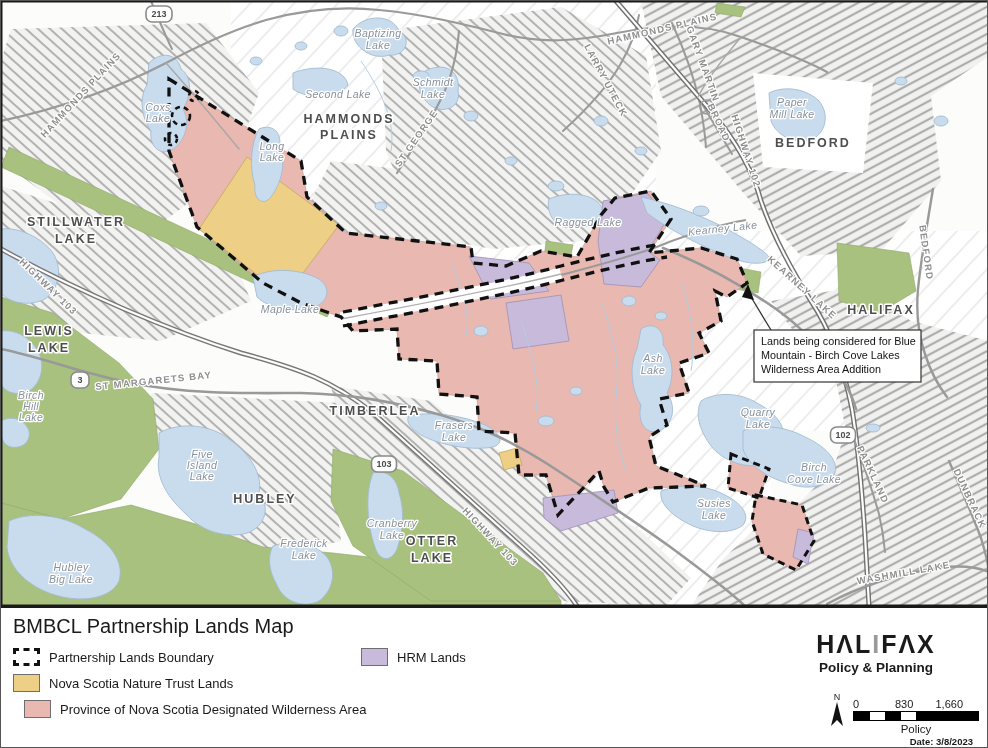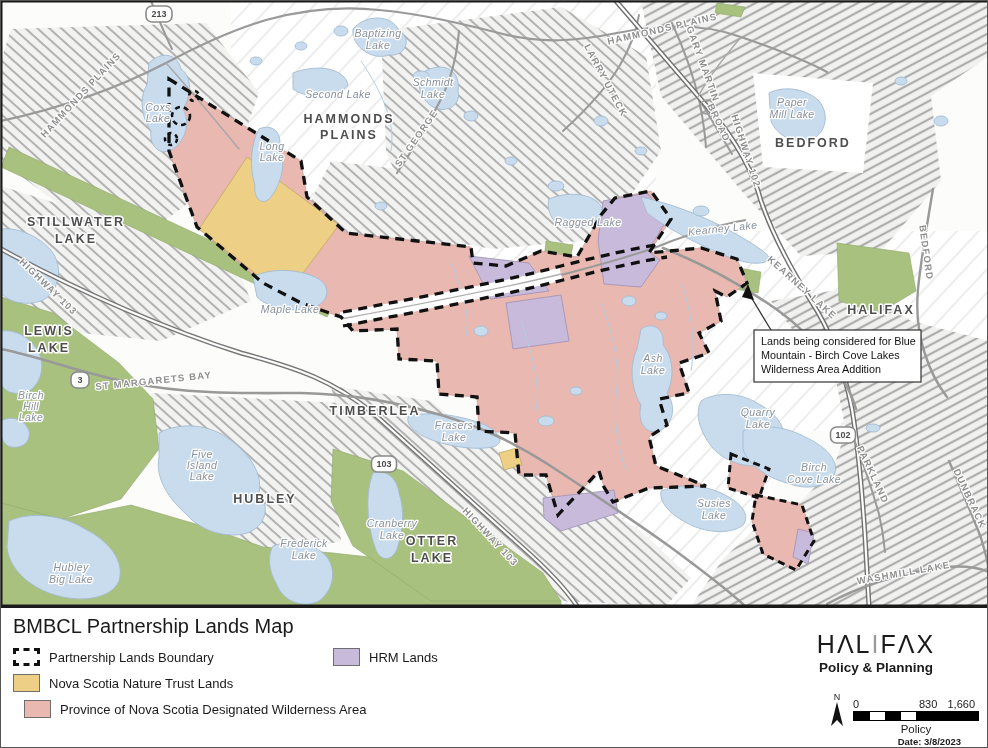--- a/index.html
+++ b/index.html
@@ -17,34 +17,34 @@
   .lbl-callout{font:10.8px "Liberation Sans",sans-serif;fill:#111;}
   
   #panel{position:absolute;left:0;top:605px;width:988px;height:143px;background:#ffffff;
          border-top:2px solid #1a1a1a;}
   #panel-title{position:absolute;left:12px;top:7px;font-size:20px;color:#1a1a1a;}
   .leg-row{position:absolute;display:flex;align-items:center;gap:9px;}
   .leg-swatch{width:27px;height:18px;border:1px solid #6e6e6e;box-sizing:border-box;}
   .leg-swatch.dashed{background:#fff;border:3px dashed #111;}
   .leg-label{font-size:13px;color:#1a1a1a;}
   #brand{position:absolute;right:18px;top:22px;width:190px;text-align:center;}
-  #logo{font-weight:normal;font-size:25px;letter-spacing:2px;color:#1a1a1a;white-space:nowrap;}
+  #logo{font-weight:bold;font-size:25px;letter-spacing:2px;color:#1a1a1a;white-space:nowrap;}
   #logo .gray{color:#9a9a9a;}
   .dept{font-weight:bold;font-size:13.5px;color:#1a1a1a;line-height:17px;}
   #scale-area{position:absolute;left:852px;top:90px;width:126px;}
   #scale-ticks{position:relative;height:12px;font-size:11px;color:#1a1a1a;}
   #scale-ticks .t0{position:absolute;left:0;}
-  #scale-ticks .t1{position:absolute;left:42px;margin-left:24px;}
-  #scale-ticks .t2{position:absolute;right:4px;}
+  #scale-ticks .t1{position:absolute;left:42px;}
+  #scale-ticks .t2{position:absolute;right:16px;}
   #scale-bar{margin-top:1px;height:8px;border:1px solid #000;display:flex;}
   #scale-bar div{height:100%;}
   #scale-unit{text-align:center;font-size:11.5px;color:#1a1a1a;margin-top:2px;}
   #north{position:absolute;left:826px;top:84px;width:20px;text-align:center;}
   #north .n{font-size:9px;color:#1a1a1a;}
-  #date-label{position:absolute;right:28px;bottom:4px;font-size:9.5px;font-weight:bold;color:#1a1a1a;}
+  #date-label{position:absolute;right:16px;bottom:4px;font-size:9.5px;font-weight:bold;color:#1a1a1a;}
 </style>
 </head>
 <body>
 
 <div id="page">
   <div id="mapwrap">
   <svg id="mapsvg" width="988" height="605" viewBox="0 0 988 605" xmlns="http://www.w3.org/2000/svg">
     <defs>
       <pattern id="resid" width="8" height="8" patternUnits="userSpaceOnUse" patternTransform="rotate(42)">
         <rect width="8" height="8" fill="#f2f2f1"></rect>
@@ -287,21 +287,21 @@
       <div class="leg-label">Partnership Lands Boundary</div>
     </div>
     <div class="leg-row" style="left:12px;top:66px;">
       <div class="leg-swatch" style="background: rgb(237, 208, 134);"></div>
       <div class="leg-label">Nova Scotia Nature Trust Lands</div>
     </div>
     <div class="leg-row" style="left:12px;top:92px;margin-left:11px;">
       <div class="leg-swatch" style="background: rgb(233, 184, 176);"></div>
       <div class="leg-label">Province of Nova Scotia Designated Wilderness Area</div>
     </div>
-    <div class="leg-row" style="left:332px;top:40px;">
+    <div class="leg-row" style="left:360px;top:40px;">
       <div class="leg-swatch" style="background: rgb(199, 186, 219);"></div>
       <div class="leg-label">HRM Lands</div>
     </div>
 
     <div id="brand">
       <div id="logo"><span>HΛL</span><span class="gray">I</span><span>FΛX</span></div>
       <div class="dept">Policy &amp; Planning</div>
     </div>
 
     <div id="north">

